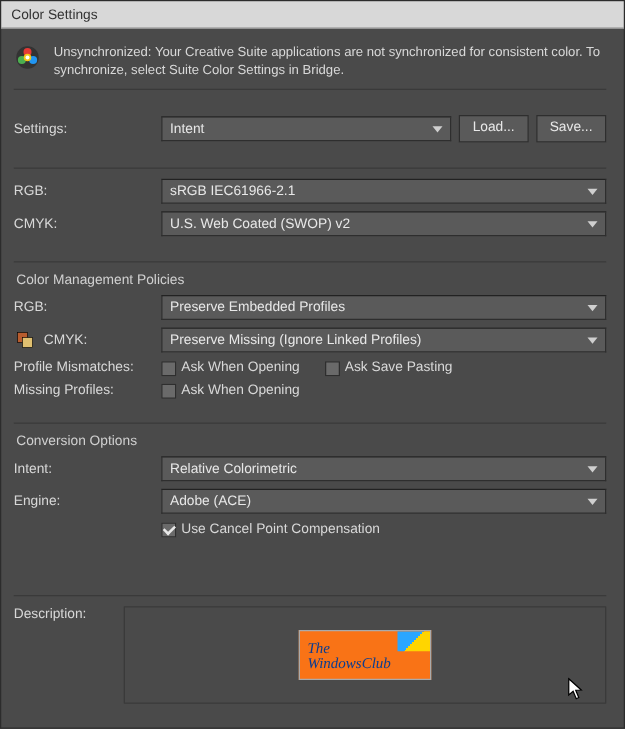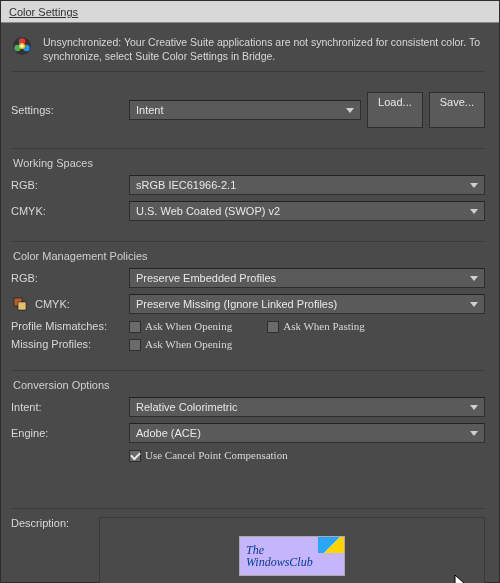--- a/index.html
+++ b/index.html
@@ -20,21 +20,20 @@
     flex-direction: column;
   }
   .titlebar {
     background: #d8d8d8;
     color: #333;
     height: 22px;
     line-height: 22px;
     padding: 0 8px;
     font-size: 11px;
     border-bottom: 1px solid #888;
-    text-decoration: underline;
   }
   .body {
     flex: 1;
     padding: 10px 14px 8px 10px;
     display: flex;
     flex-direction: column;
     gap: 20px;
   }
   .sync-row {
     display: flex;
@@ -82,21 +81,21 @@
     right: 6px;
     top: 7px;
     width: 0; height: 0;
     border-left: 4px solid transparent;
     border-right: 4px solid transparent;
     border-top: 5px solid #cfcfcf;
   }
   .btn {
     background: #5a5a5a;
     border: 1px solid #2e2e2e;
-    height: 36px;
+    height: 22px;
     line-height: 18px;
     color: #e8e8e8;
     text-align: center;
     font-size: 11px;
     cursor: pointer;
     padding: 0 10px;
     min-width: 46px;
   }
   .btn.big { min-width: 56px; }
   .group {
@@ -133,22 +132,21 @@
     border-bottom: 2px solid #e8e8e8;
     transform: rotate(-45deg);
     position: relative;
     top: -1px;
   }
   .inline-check {
     display: inline-flex;
     align-items: center;
     color: #d8d8d8;
     font-size: 11px;
-    margin-right: 29px;
-    font-family: Liberation Serif, serif;
+    margin-right: 14px;
   }
   .side-icon-slot {
     width: 18px;
     display: flex;
     align-items: center;
     justify-content: center;
   }
   .cmyk-row {
     display: flex;
     align-items: center;
@@ -174,21 +172,21 @@
     border: 1px solid #3a3a3a;
     background: #4a4a4a;
     position: relative;
     display: flex;
     align-items: center;
     justify-content: center;
   }
   .desc-inner {
     width: 106px;
     height: 40px;
-    background: #c4b5fd;
+    background: #f97316;
     border: 1px solid #aaa;
     display: flex;
     align-items: center;
     justify-content: flex-start;
     position: relative;
     padding-left: 6px;
     overflow: hidden;
   }
   .desc-inner .txt {
     color: #0b3d91;
@@ -247,21 +245,20 @@
     <div class="row">
       <div class="label">Settings:</div>
       <div class="select">
         <span>Intent</span>
       </div>
       <div class="btn">Load...</div>
       <div class="btn">Save...</div>
     </div>
 
     <div class="group">
-      <div class="group-title">Working Spaces</div>
       <div class="group-rows">
         <div class="row">
           <div class="label">RGB:</div>
           <div class="select">
             <span>sRGB IEC61966-2.1</span>
           </div>
         </div>
         <div class="row">
           <div class="label">CMYK:</div>
           <div class="select">
@@ -293,21 +290,21 @@
           </div>
         </div>
         <div class="row">
           <div class="label wide">Profile Mismatches:</div>
           <span class="inline-check">
             <span class="checkbox"></span>
             <span>Ask When Opening</span>
           </span>
           <span class="inline-check">
             <span class="checkbox"></span>
-            <span>Ask When Pasting</span>
+            <span>Ask Save Pasting</span>
           </span>
         </div>
         <div class="row">
           <div class="label wide">Missing Profiles:</div>
           <span class="inline-check">
             <span class="checkbox"></span>
             <span>Ask When Opening</span>
           </span>
         </div>
       </div>

